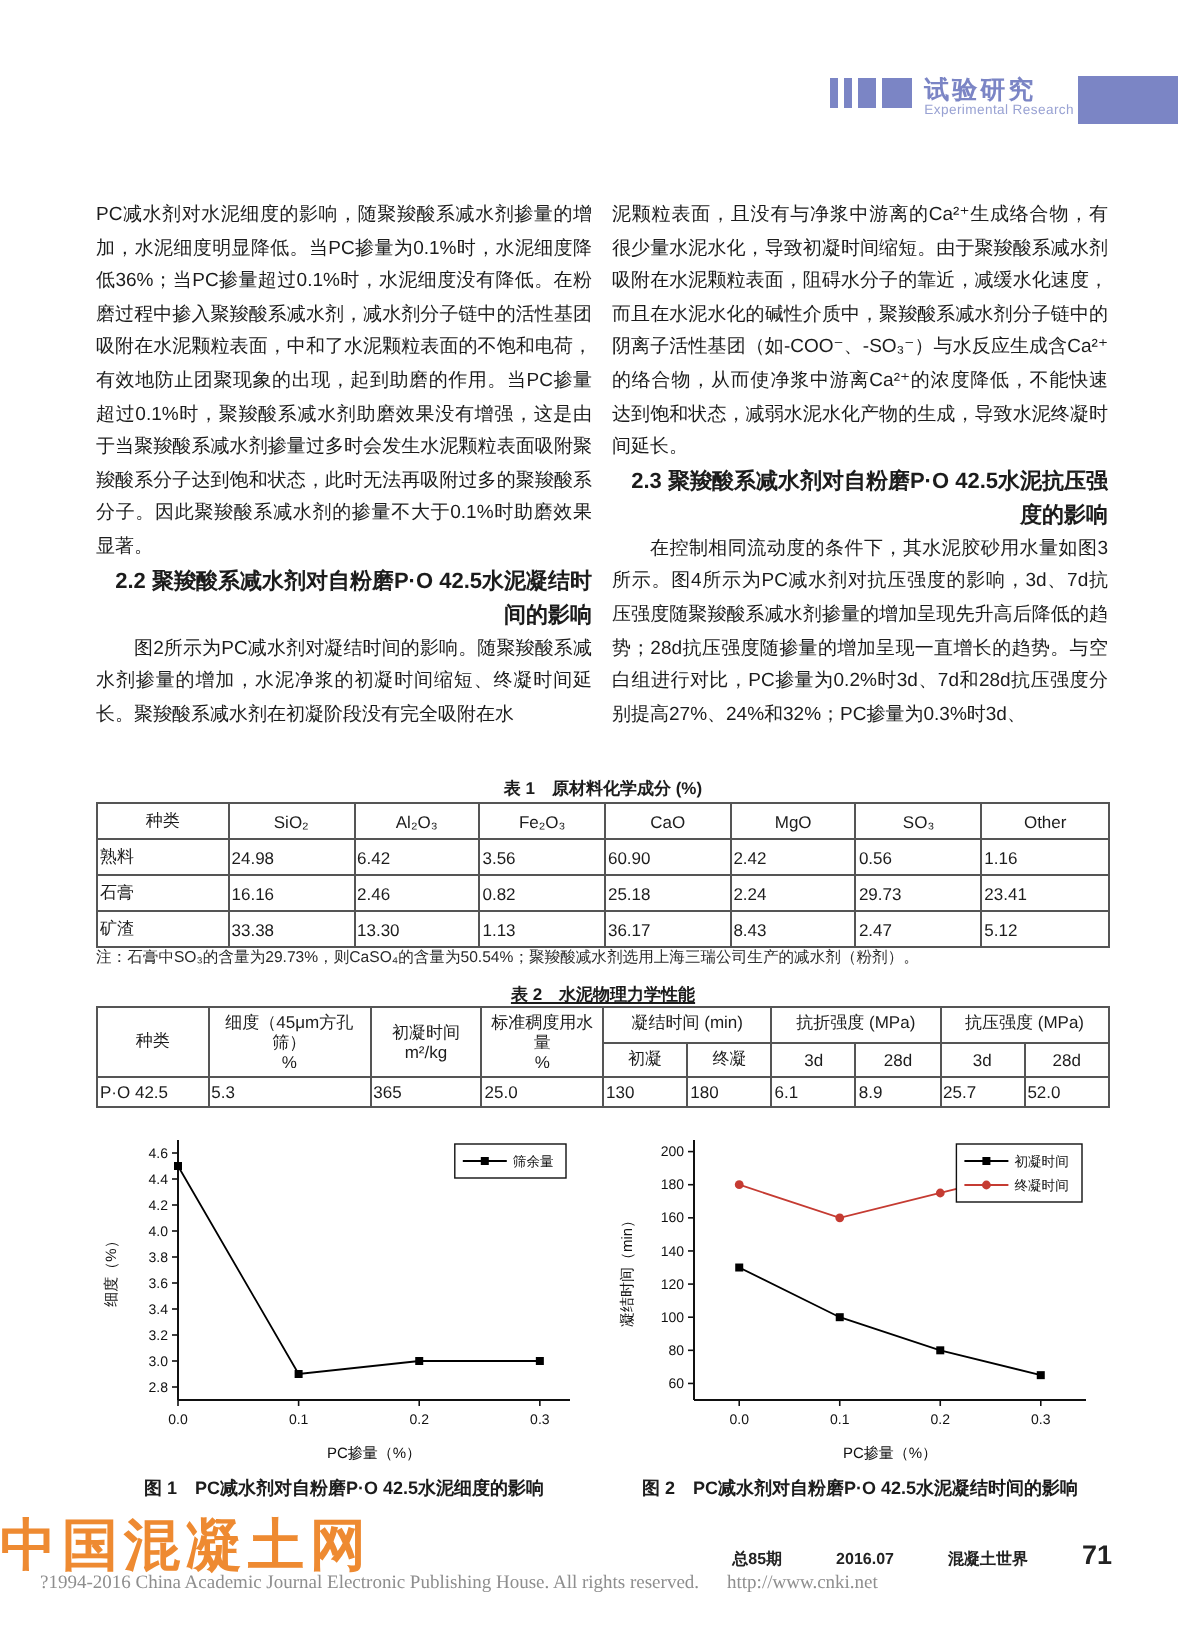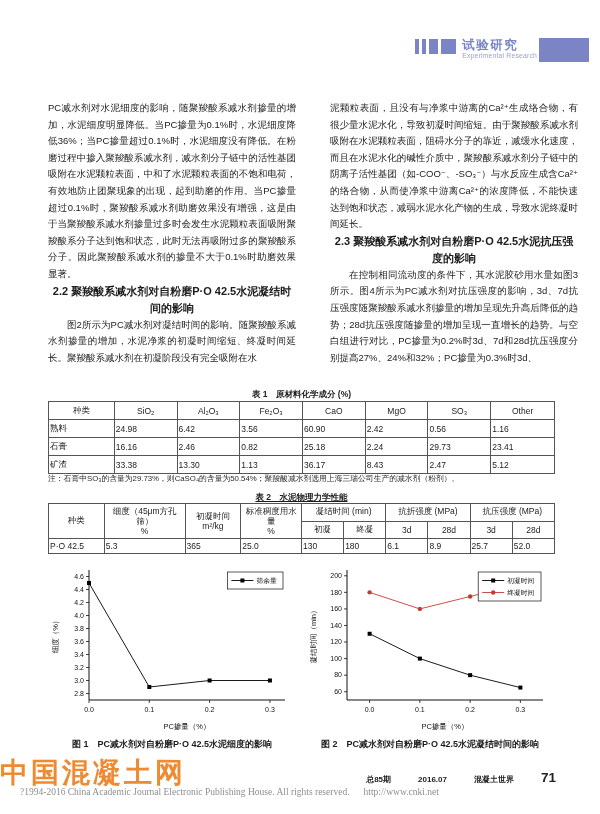--- a/index.html
+++ b/index.html
@@ -11,24 +11,24 @@
   .badge-blocks{display:flex;gap:3px;margin-right:6px;margin-top:1px;}
   .badge-blocks div{background:var(--accent,#7b85c5);height:15px;}
   .bb1,.bb2{width:4px;} .bb3{width:9px;} .bb4{width:15px;}
   .badge-cn{font-size:12.5px;color:var(--accent,#7b85c5);letter-spacing:1.5px;line-height:14px;font-weight:bold;}
   .badge-en{font-size:6.8px;color:#99a2d3;letter-spacing:0.2px;}
   .badge-rect{position:absolute;top:38px;right:0;width:50px;height:24px;background:var(--accent,#7b85c5);}
 
   
   .col{position:absolute;width:248px;font-size:9.5px;line-height:16.6px;text-align:justify;}
   .col-left{left:48px;top:100px;}
-  .col-right{left:306px;top:100px;margin-left:24px;}
+  .col-right{left:306px;top:100px;}
   .col p{margin:0;}
   .indent{text-indent:2em;}
-  .sec{font-size:11px;font-weight:bold;line-height:17px;margin:3px 0 2px 0;text-align:center;}
+  .sec{font-size:11px;font-weight:bold;line-height:17px;margin:3px 0 2px 0;text-align:right;}
 
   
   .tcap{position:absolute;left:48px;width:507px;text-align:center;font-size:8.5px;font-weight:bold;}
   .tcap1{top:389px;} .tcap2{top:492px;text-decoration:underline;}
   .tbl{position:absolute;left:48px;border-collapse:collapse;width:507px;font-size:8.5px;}
   .tbl1{top:401px;} .tbl2{top:503px;}
   .tbl th,.tbl td{border:0.8px solid #555;font-weight:normal;padding:2px 1px;}
   .tbl1 th,.tbl1 td{height:13px;}
   .tbl{border-top:1.6px solid #222;border-bottom:1.6px solid #222;}
   .prewrap{white-space:pre-line;line-height:10px;}

